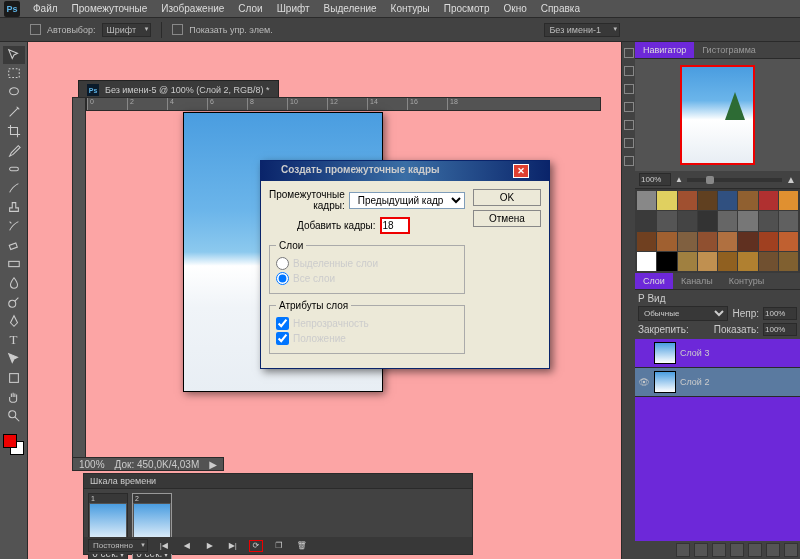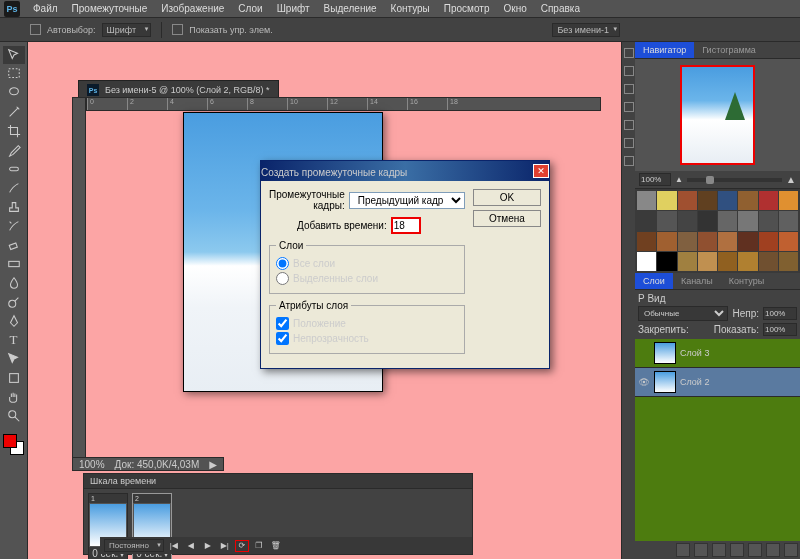--- a/index.html
+++ b/index.html
@@ -31,58 +31,58 @@
 .canvas-img{position:absolute;left:155px;top:70px;width:200px;height:280px;background:linear-gradient(180deg,#4a9de0 0%,#6bb5ea 35%,#8cc9ee 50%,#fff 55%,#f0f4f8 70%,#e8eef4 100%);border:1px solid #000;box-shadow:2px 2px 8px rgba(0,0,0,0.5)}
 .tree{position:absolute;right:10px;top:50px;width:70px;height:100px}
 .tree::before{content:'';position:absolute;left:50%;bottom:0;transform:translateX(-50%);width:6px;height:15px;background:#6b4423}
 .tree::after{content:'';position:absolute;left:50%;bottom:12px;transform:translateX(-50%);border-left:30px solid transparent;border-right:30px solid transparent;border-bottom:75px solid #2d6b34}
 .panels{width:14px;background:#424242;border-left:1px solid #2a2a2a;display:flex;flex-direction:column;padding-top:6px;gap:8px}
 .panel-ic{width:10px;height:10px;margin:0 auto;border:1px solid #888}
 .right{width:165px;background:#535353;display:flex;flex-direction:column}
 .nav-panel{border-bottom:1px solid #2a2a2a}
 .panel-tabs{display:flex;background:#424242;border-bottom:1px solid #2a2a2a}
 .ptab{padding:3px 8px;font-size:9px;color:#999;cursor:pointer}
-.ptab.active{background:#1d4ed8;color:#ddd}
+.ptab.active{background:#6d28d9;color:#ddd}
 .nav-thumb{padding:6px;display:flex;justify-content:center}
 .nav-img{width:75px;height:100px;border:2px solid #e00;background:linear-gradient(180deg,#4a9de0 0%,#6bb5ea 35%,#fff 55%,#e8eef4 100%);position:relative}
 .nav-img .mini-tree{position:absolute;right:8px;top:25px;border-left:10px solid transparent;border-right:10px solid transparent;border-bottom:28px solid #2d6b34}
 .nav-foot{display:flex;align-items:center;padding:2px 4px;gap:4px;background:#424242}
 .nav-foot input{width:32px;background:#383838;border:1px solid #2a2a2a;color:#ccc;font-size:8px;padding:1px}
 .nav-slider{flex:1;height:4px;background:#333;position:relative}
 .nav-slider::after{content:'';position:absolute;left:20%;top:-2px;width:8px;height:8px;background:#888;border-radius:2px}
 .styles-panel{flex:0 0 auto}
 .styles-grid{display:grid;grid-template-columns:repeat(8,1fr);gap:1px;padding:2px;background:#3a3a3a;max-height:110px;overflow:hidden}
 .style-sw{aspect-ratio:1;background:#666}
 .layers-panel{flex:1;display:flex;flex-direction:column}
 .layer-opts{padding:3px;background:#424242;font-size:8px;display:flex;flex-direction:column;gap:2px}
 .layer-row{display:flex;align-items:center;gap:4px}
 .layer-row select,.layer-row input{background:#383838;border:1px solid #2a2a2a;color:#ccc;font-size:8px;padding:1px}
-.layers-list{flex:1;background:#4d7c0f;overflow:hidden}
+.layers-list{flex:1;background:#6d28d9;overflow:hidden}
 .layer{display:flex;align-items:center;padding:3px;gap:4px;border-bottom:1px solid #2a2a2a}
 .layer.sel{background:#5a7aa0}
 .eye{width:12px;height:12px;display:flex;align-items:center;justify-content:center;font-size:9px}
 .layer-thumb{width:22px;height:22px;background:linear-gradient(180deg,#4a9de0,#fff);border:1px solid #000}
 .layer-name{font-size:9px}
 .layer-foot{display:flex;padding:2px;background:#424242;gap:4px;justify-content:flex-end}
 .layer-foot .ic{width:14px;height:14px;background:#555;border:1px solid #333}
 .status{position:absolute;bottom:88px;left:44px;height:14px;background:#535353;display:flex;align-items:center;padding:0 6px;gap:10px;font-size:8px;color:#aaa;border:1px solid #2a2a2a}
 .timeline{position:absolute;bottom:4px;left:55px;width:390px;height:82px;background:#424242;border:1px solid #2a2a2a}
 .tl-header{background:#383838;padding:2px 6px;font-size:9px;border-bottom:1px solid #2a2a2a}
 .tl-frames{display:flex;padding:4px;gap:4px}
 .frame{width:40px;background:#535353;border:1px solid #2a2a2a}
 .frame.sel{border-color:#999}
 .frame-n{font-size:7px;padding:1px 2px;background:#383838}
 .frame-img{height:42px;background:linear-gradient(180deg,#4a9de0,#fff);margin:1px}
 .frame-time{font-size:7px;background:#383838;padding:1px 2px;text-align:center}
-.tl-ctrl{display:flex;align-items:center;padding:2px 4px;gap:3px;background:#383838;position:absolute;bottom:0;left:16px;right:0}
+.tl-ctrl{display:flex;align-items:center;padding:2px 4px;gap:9px;background:#383838;position:absolute;bottom:0;left:0;right:0}
 .tl-btn{width:14px;height:12px;display:flex;align-items:center;justify-content:center;font-size:8px;color:#ccc}
 .tl-btn.hl{border:1px solid #e00}
 
 .dialog{position:absolute;left:260px;top:160px;width:290px;background:#ece9d8;border:1px solid #0a246a;box-shadow:3px 3px 8px rgba(0,0,0,0.5);color:#000}
-.dlg-title{background:linear-gradient(90deg,#0a246a,#3a6ea5,#0a246a);color:#fff;padding:3px 0;display:flex;align-items:flex-end;justify-content:space-between;font-size:10px;font-weight:normal}
+.dlg-title{background:linear-gradient(90deg,#0a246a,#3a6ea5,#0a246a);color:#fff;padding:3px 20px;display:flex;align-items:flex-start;justify-content:space-between;font-size:10px;font-weight:bold}
 .dlg-close{width:16px;height:14px;background:#e04030;color:#fff;display:flex;align-items:center;justify-content:center;font-size:9px;border:1px solid #fff;cursor:pointer}
 .dlg-body{padding:8px;display:flex;gap:8px}
 .dlg-left{flex:1}
 .dlg-right{width:70px;display:flex;flex-direction:column;gap:4px}
 .dlg-btn{background:#ece9d8;border:1px solid #888;padding:2px;text-align:center;font-size:10px;color:#000;cursor:pointer}
 .dlg-row{display:flex;align-items:center;margin-bottom:6px;gap:4px}
 .dlg-lbl{font-size:10px;color:#000;text-align:right}
 .dlg-sel{border:1px solid #7f9db9;background:#fff;padding:1px 4px;font-size:10px;color:#000;flex:1}
 .dlg-inp{width:30px;border:2px solid #e00;background:#fff;color:#000;font-size:10px;padding:1px;text-align:left}
 fieldset{border:1px solid #aaa;padding:4px 6px 6px;margin-bottom:6px}
@@ -108,21 +108,21 @@
 </div>
 
 <div class="optbar">
   <span class="opt-chk"></span>
   <span class="opt-lbl">Автовыбор:</span>
   <span class="opt-sel">Шрифт</span>
   <span class="sep"></span>
   <span class="opt-chk"></span>
   <span class="opt-lbl">Показать упр. элем.</span>
   <div style="margin-left:auto;display:flex;gap:6px;padding-right:180px">
-    <span class="opt-sel" style="padding-right:10px">Без имени-1</span>
+    <span class="opt-sel" style="padding-right:18px">Без имени-1</span>
   </div>
 </div>
 
 <div class="main">
 
   <div class="toolbar">
     <div class="tool active">
         <svg viewBox="0 0 16 16">
           <path d="M2 2l4 10 2-4 4-2z"></path>
         </svg>
@@ -399,43 +399,43 @@
     <span>Создать промежуточные кадры</span>
     <div class="dlg-close">✕</div>
   </div>
   <div class="dlg-body">
     <div class="dlg-left">
       <div class="dlg-row">
         <span class="dlg-lbl">Промежуточные кадры:</span>
         <select class="dlg-sel"><option>Предыдущий кадр</option></select>
       </div>
       <div class="dlg-row" style="justify-content:flex-start;padding-left:28px">
-        <span class="dlg-lbl">Добавить времени:</span>
+        <span class="dlg-lbl">Добавить кадры:</span>
         <input class="dlg-inp" value="18" style="">
       </div>
       <fieldset>
         <legend>Слои</legend>
         <label class="radio">
+            <input type="radio" name="ly" style="">
+            <span>Выделенные слои</span>
+          </label>
+        <label class="radio">
             <input type="radio" name="ly" checked="" style="">
             <span>Все слои</span>
-          </label>
-        <label class="radio">
-            <input type="radio" name="ly" style="">
-            <span>Выделенные слои</span>
           </label>
       </fieldset>
       <fieldset>
         <legend>Атрибуты слоя</legend>
         <label class="check">
             <input type="checkbox" checked="" style="">
-            <span>Положение</span>
+            <span>Непрозрачность</span>
           </label>
         <label class="check">
             <input type="checkbox" checked="" style="">
-            <span>Непрозрачность</span>
+            <span>Положение</span>
           </label>
       </fieldset>
     </div>
     <div class="dlg-right">
       <div class="dlg-btn">OK</div>
       <div class="dlg-btn">Отмена</div>
     </div>
   </div>
 </div>
 

